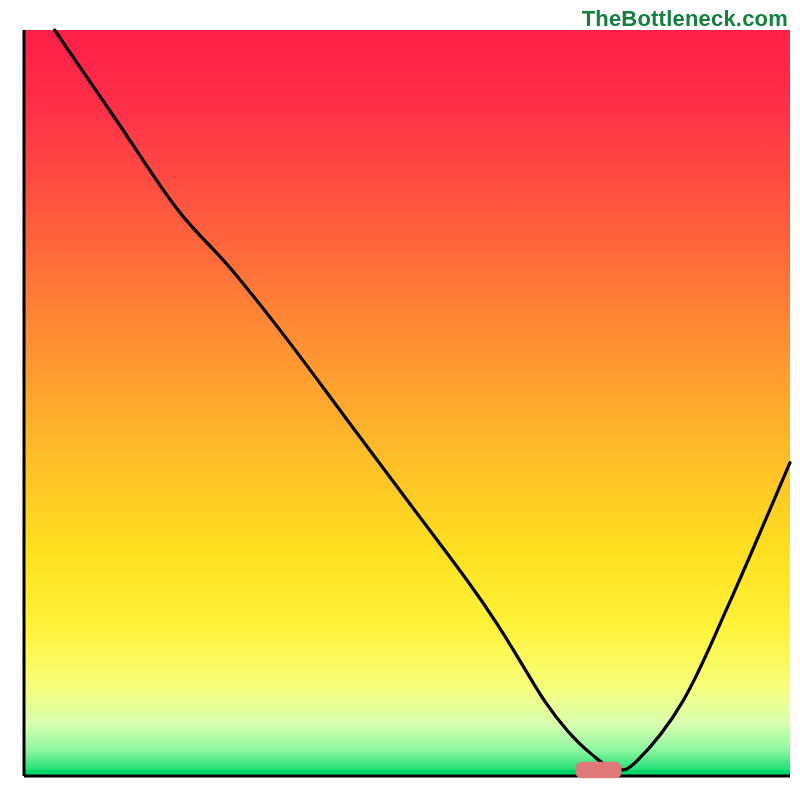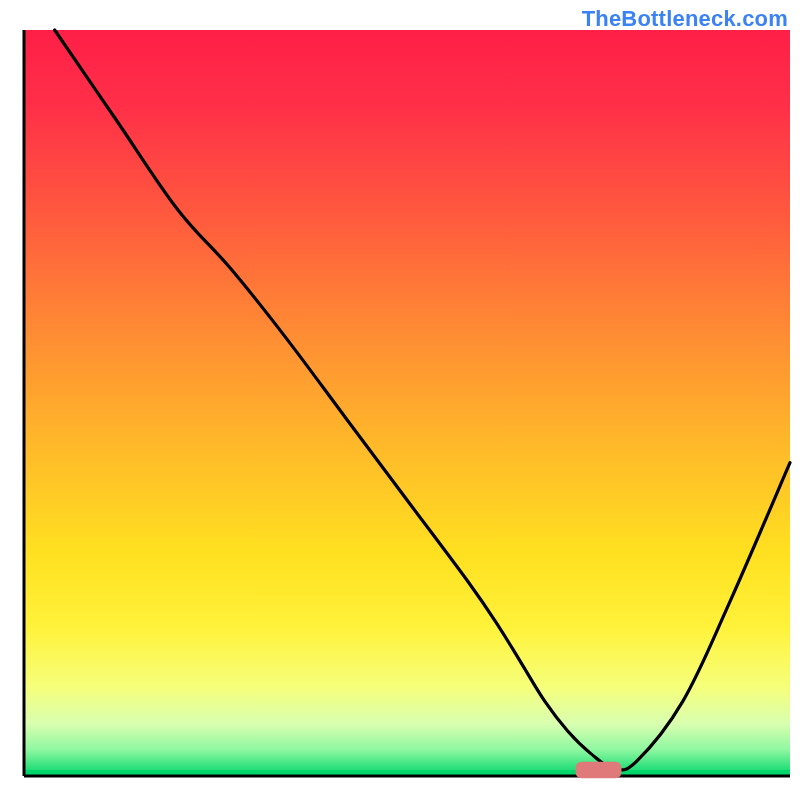--- a/index.html
+++ b/index.html
@@ -18,21 +18,21 @@
   }
   svg {
     display: block;
   }
   .watermark {
     position: absolute;
     top: 6px;
     right: 12px;
     font-size: 22px;
     font-weight: 600;
-    color: #3b82f6;
+    color: #15803d;
     letter-spacing: 0.2px;
     user-select: none;
   }
 </style>
 </head>
 <body>
 
 <div class="canvas-wrap">
 
   <svg viewBox="0 0 800 800" width="800" height="800">

